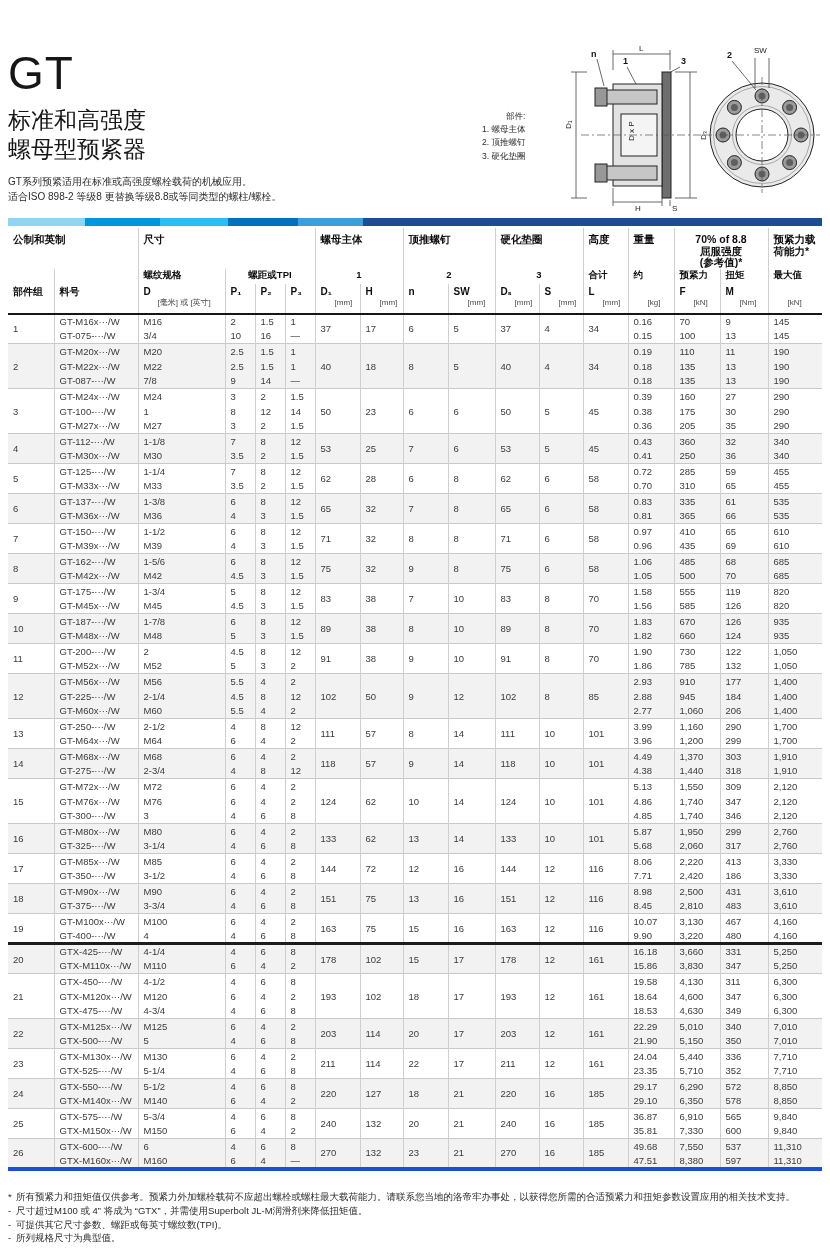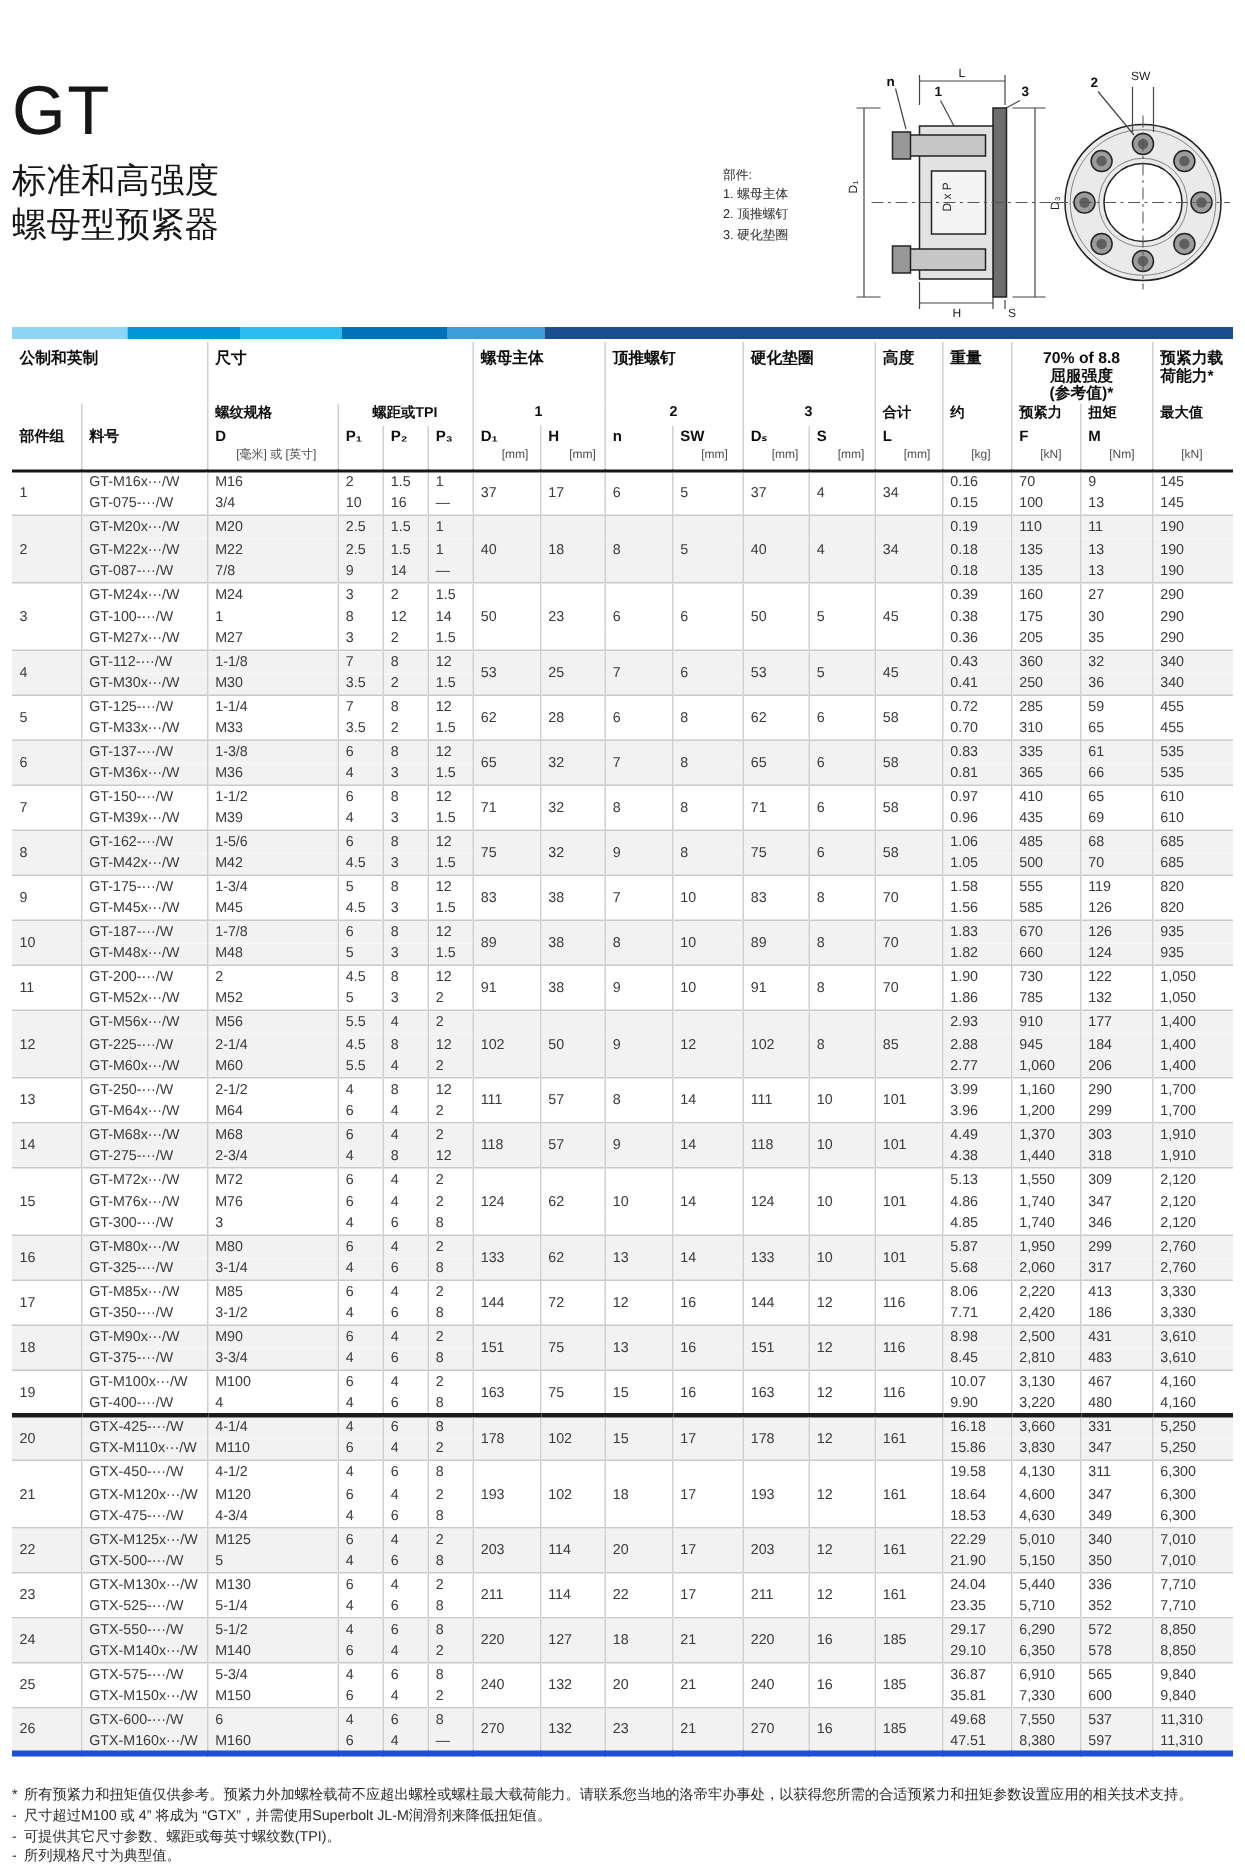--- a/index.html
+++ b/index.html
@@ -8,21 +8,21 @@
   .content { position:relative; width:830px; height:884px; }
 
   
   .titleblock { position:absolute; left:8px; top:52px; }
   .gt-title { font-size:46px; line-height:0.95; font-weight:400; letter-spacing:1px; color:#161616; }
   .subtitle { margin-top:10px; font-size:23px; line-height:1.28; color:#161616; }
   .desc { margin-top:9px; font-size:10px; line-height:1.5; color:#2b2b2b; }
 
   
   .drawing { position:absolute; left:470px; top:38px; width:354px; height:176px; }
-  .legend { position:absolute; left:12px; top:72px; font-size:8.5px; line-height:1.55; color:#2b2b2b; }
+  .legend { position:absolute; left:12px; top:72px; font-size:8.5px; line-height:1.55; color:#2b2b2b;text-align:right; }
   .drawing svg { position:absolute; right:2px; top:2px; }
   .dim { stroke:#444; stroke-width:0.8; fill:none; }
   .out { stroke:#222; stroke-width:1; }
   .cl  { stroke:#555; stroke-width:0.7; stroke-dasharray:8 3 2 3; fill:none; }
   text.dl { font-size:8px; fill:#222; }
   text.bold { font-size:9px; font-weight:bold; fill:#111; }
 
   
   .brandbar { position:absolute; left:8px; top:218px; width:814px; height:8px; display:flex; }
   .brandbar div { height:8px; }
@@ -54,20 +54,24 @@
 </head>
 <body>
 
 <div class="content">
 
   <div class="titleblock">
     <div class="gt-title">GT</div>
     <div class="subtitle">
       <div>标准和高强度</div>
       <div>螺母型预紧器</div>
+    </div>
+    <div class="desc">
+      <div>GT系列预紧适用在标准或高强度螺栓载荷的机械应用。</div>
+      <div>适合ISO 898-2 等级8 更替换等级8.8或等同类型的螺柱/螺栓。</div>
     </div>
   </div>
 
   <div class="drawing">
     <div class="legend">
       <div>部件:</div>
       <div>1. 螺母主体</div>
       <div>2. 顶推螺钉</div>
       <div>3. 硬化垫圈</div>
     </div>

